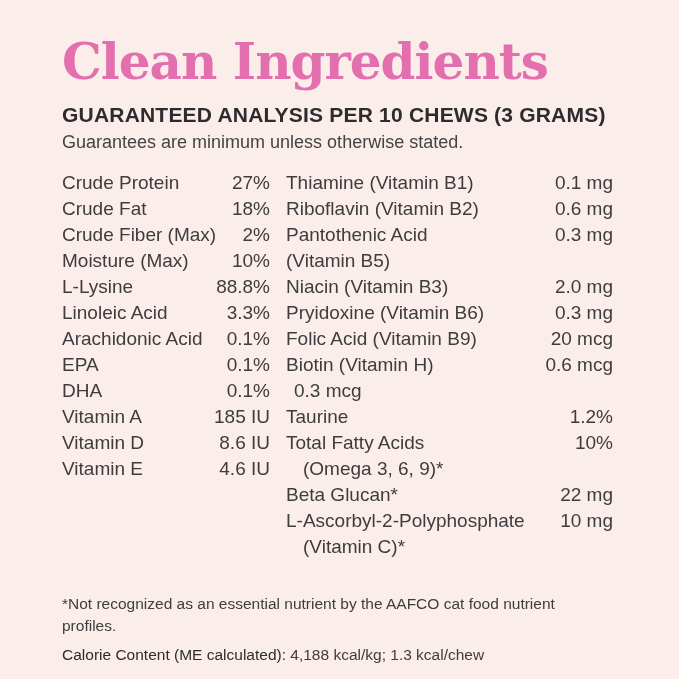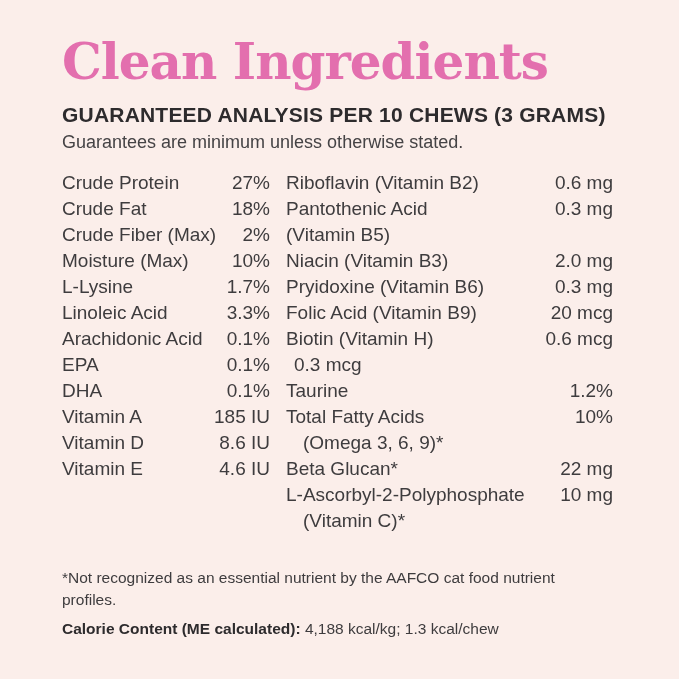--- a/index.html
+++ b/index.html
@@ -78,21 +78,21 @@
   .footnotes {
     margin-top: 33px;
     font-size: 15.5px;
     color: #3e3c3e;
   }
   .footnotes p {
     margin: 0 0 6px 0;
     line-height: 1.45;
   }
   .footnotes .bold-label {
-    font-weight: bold;
+    font-weight: normal;
     color: #2d2b2d;
   }
 </style>
 </head>
 <body style="background: rgb(251, 238, 234);">
 
 <div class="page">
 
   <h1 class="title" style="color: rgb(227, 111, 174);">Clean Ingredients</h1>
 
@@ -117,21 +117,21 @@
     <span class="value">2%</span>
   </div>
 
   <div class="row">
     <span class="label">Moisture (Max)</span>
     <span class="value">10%</span>
   </div>
 
   <div class="row">
     <span class="label">L-Lysine</span>
-    <span class="value">1.7%</span>
+    <span class="value">88.8%</span>
   </div>
 
   <div class="row">
     <span class="label">Linoleic Acid</span>
     <span class="value">3.3%</span>
   </div>
 
   <div class="row">
     <span class="label">Arachidonic Acid</span>
     <span class="value">0.1%</span>
@@ -156,20 +156,24 @@
     <span class="label">Vitamin D</span>
     <span class="value">8.6 IU</span>
   </div>
 
   <div class="row">
     <span class="label">Vitamin E</span>
     <span class="value">4.6 IU</span>
   </div>
 </div>
     <div class="col col-right">
+  <div class="row">
+    <span class="label">Thiamine (Vitamin B1)</span>
+    <span class="value">0.1 mg</span>
+  </div>
 
   <div class="row">
     <span class="label">Riboflavin (Vitamin B2)</span>
     <span class="value">0.6 mg</span>
   </div>
 
   <div class="row">
     <span class="label">Pantothenic Acid</span>
     <span class="value">0.3 mg</span>
   </div>

